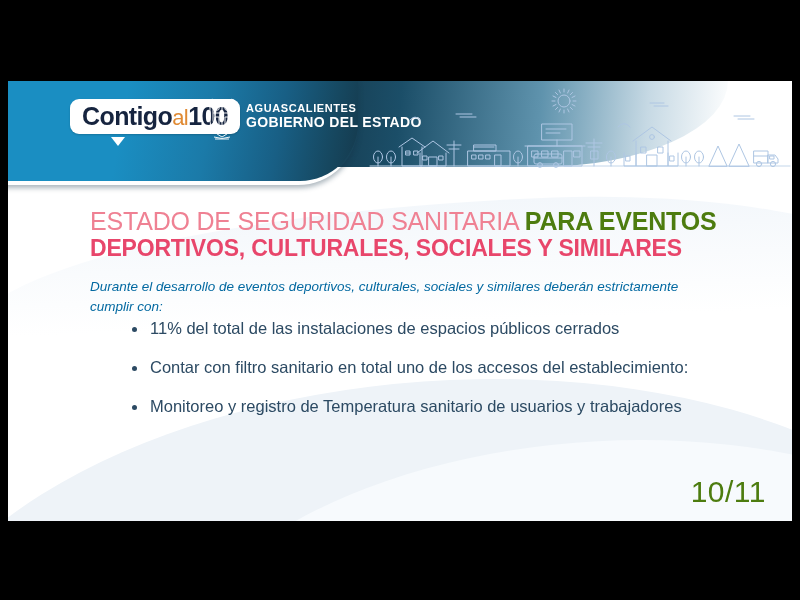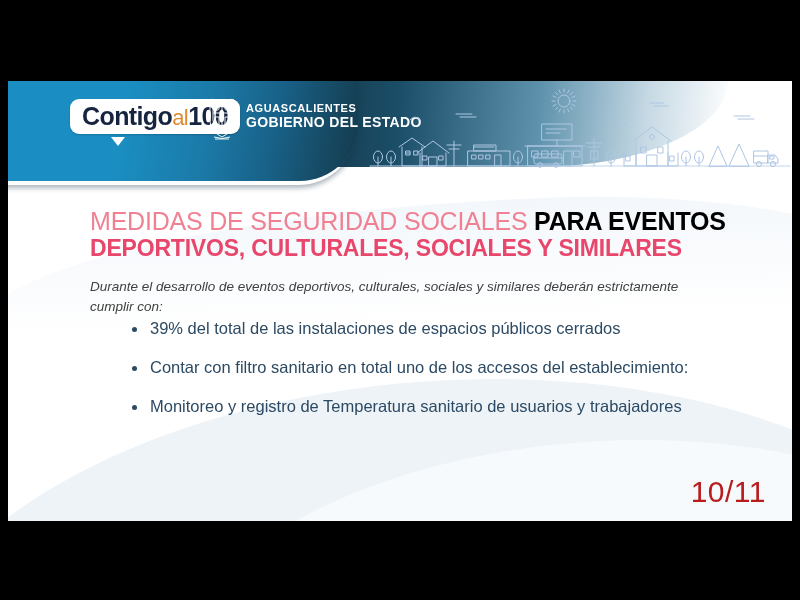--- a/index.html
+++ b/index.html
@@ -138,37 +138,37 @@
     position:absolute;
     left:82px; top:126px;
     width:640px;
   }
   #title-line1{
     font-size:25px;
     letter-spacing:-.2px;
     color:#ef8193;
     line-height:1.12;
   }
-  #title-line1 .strong{color:#000000;font-weight:bold;}
+  #title-line1 .strong{color:#4d7c0f;font-weight:bold;}
   #title-line2{
     font-size:23px;
     letter-spacing:-.2px;
     color:#e8466b;
     font-weight:bold;
     line-height:1.12;
     margin-top:1px;
   }
 
   #subtitle{
     position:absolute;
     left:82px; top:196px;
     width:620px;
     font-style:italic;
     font-size:13.5px;
-    color:#404040;
+    color:#0369a1;
     line-height:1.45;
   }
 
   #bullet-list{
     position:absolute;
     left:122px; top:238px;
     width:640px;
     margin:0;padding:0;
     list-style:none;
   }
@@ -187,21 +187,21 @@
     left:2px; top:8px;
     width:5px;height:5px;
     border-radius:50%;
     background:#2c4a63;
   }
 
   #page-indicator{
     position:absolute;
     right:26px; bottom:12px;
     font-size:30px;
-    color:#b91c1c;
+    color:#4d7c0f;
     letter-spacing:.5px;
   }
 </style>
 </head>
 <body>
 
 <div id="video-frame">
 
   <div id="slide">
 
@@ -401,28 +401,28 @@
             <circle cx="5" cy="81" r="2.6"></circle>
             <circle cx="19" cy="81" r="2.6"></circle>
             <line x1="0" y1="73" x2="14" y2="73"></line>
             <rect x="16" y="73" width="4" height="3"></rect>
           </g>
         </g>
       </svg>
     </div>
 
     <div id="title-block">
-      <div id="title-line1"><span>MEDIDAS DE SEGURIDAD SOCIALES </span><span class="strong">PARA EVENTOS</span></div>
+      <div id="title-line1"><span>ESTADO DE SEGURIDAD SANITARIA </span><span class="strong">PARA EVENTOS</span></div>
       <div id="title-line2">DEPORTIVOS, CULTURALES, SOCIALES Y SIMILARES</div>
     </div>
 
     <div id="subtitle">Durante el desarrollo de eventos deportivos, culturales, sociales y similares deberán estrictamente cumplir con:</div>
 
     <ul id="bullet-list">
-      <li>39% del total de las instalaciones de espacios públicos cerrados</li>
+      <li>11% del total de las instalaciones de espacios públicos cerrados</li>
       <li>Contar con filtro sanitario en total uno de los accesos del establecimiento:</li>
       <li>Monitoreo y registro de Temperatura sanitario de usuarios y trabajadores</li>
     </ul>
 
     <div id="page-indicator">10/11</div>
 
   </div>
 </div>
 
 </body></html>

